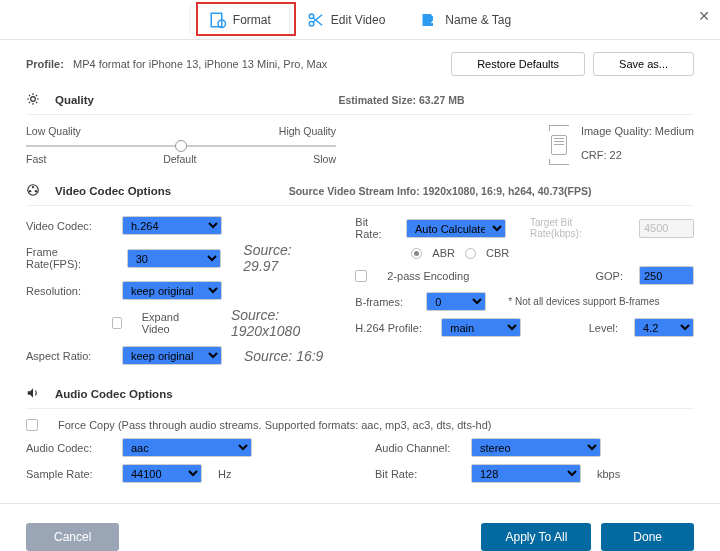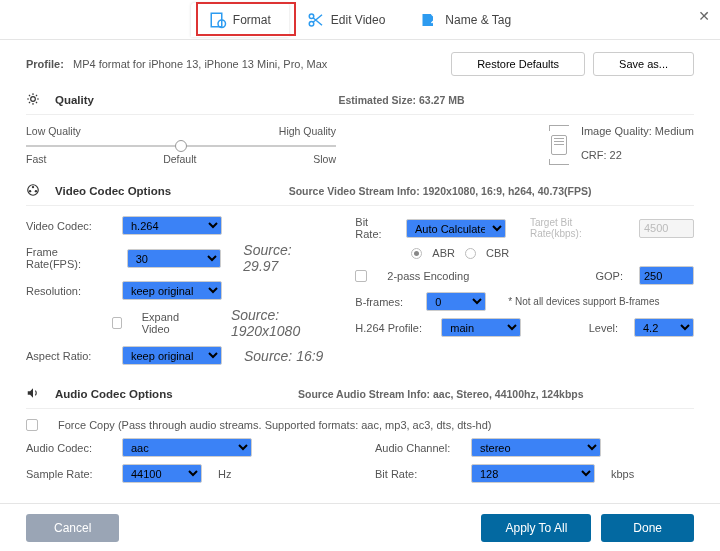--- a/index.html
+++ b/index.html
@@ -31,21 +31,21 @@
 select, input[type=text] { border: 1px solid #ccc; border-radius: 2px; font-size: 11px; padding: 2px 4px; height: 19px; background: #3b82f6; }
 select.w100 { width: 100px; }
 select.w80 { width: 80px; }
 select.w60 { width: 60px; }
 input.w60 { width: 55px; }
 .src-info { font-size: 14px; color: #666; margin-left: 6px; font-style: italic; }
 .checkbox-box { width: 12px; height: 12px; border: 1px solid #bbb; border-radius: 2px; display: inline-block; }
 .radio-box { width: 11px; height: 11px; border: 1px solid #bbb; border-radius: 50%; display: inline-flex; align-items: center; justify-content: center; }
 .radio-box.on::after { content: ''; width: 5px; height: 5px; background: #888; border-radius: 50%; }
 .center-info { text-align: center; font-size: 10.5px; color: #666; flex: 1; }
-.footer { position: absolute; bottom: 0; left: 0; right: 0; height: 48px; border-top: 1px solid #e5e5e5; display: flex; align-items: center; padding: 0 26px; }
+.footer { position: absolute; bottom: 0; left: 0; right: 0; height: 48px; border-top: 1px solid #e5e5e5; display: flex; align-items: flex-end; padding: 0 26px; }
 .btn-cancel { background: #9aa5b5; color: #fff; border: none; padding: 7px 28px; border-radius: 3px; font-size: 12px; cursor: pointer; }
 .btn-primary { background: #0369a1; color: #fff; border: none; padding: 7px 24px; border-radius: 3px; font-size: 12px; cursor: pointer; }
 .footer-right { margin-left: auto; display: flex; gap: 10px; }
 .icon-svg { width: 18px; height: 18px; }
 .small-icon { width: 14px; height: 14px; }
 .disabled { color: #bbb; margin-left: 26px; }
 input.disabled { background: #f5f5f5; color: #bbb; }
 </style>
 </head>
 <body>
@@ -200,21 +200,20 @@
       </div>
     </div>
   </div>
 
   <div class="section-title" style="margin-top:14px;">
     <svg class="small-icon" viewBox="0 0 24 24">
         <path d="M3 9v6h4l5 5V4L7 9H3z" fill="#333"></path>
         <path d="M16 8c2 2 2 6 0 8" fill="none" stroke="#333" stroke-width="2"></path>
       </svg>
     <span>Audio Codec Options</span>
-    <span class="center-info">Source Audio Stream Info: aac, Stereo, 44100hz, 124kbps</span>
   </div>
   <div class="hr"></div>
   <div class="field">
     <span class="checkbox-box"></span>
     <span style="margin-left:4px;">Force Copy (Pass through audio streams. Supported formats: aac, mp3, ac3, dts, dts-hd)</span>
   </div>
   <div class="two-col" style="margin-top:6px;">
     <div class="left-col">
       <div class="field">
         <label>Audio Codec:</label>
@@ -226,21 +225,21 @@
         <span>Hz</span>
       </div>
     </div>
     <div class="right-col">
       <div class="field">
         <label style="width:80px;">Audio Channel:</label>
         <select style="width:130px;"><option>stereo</option></select>
       </div>
       <div class="field">
         <label style="width:80px;">Bit Rate:</label>
-        <select style="width:124px;"><option>128</option></select>
+        <select style="width:110px;"><option>128</option></select>
         <span>kbps</span>
       </div>
     </div>
   </div>
 </div>
 
 <div class="footer">
   <button class="btn-cancel">Cancel</button>
   <div class="footer-right">
     <button class="btn-primary">Apply To All</button>

